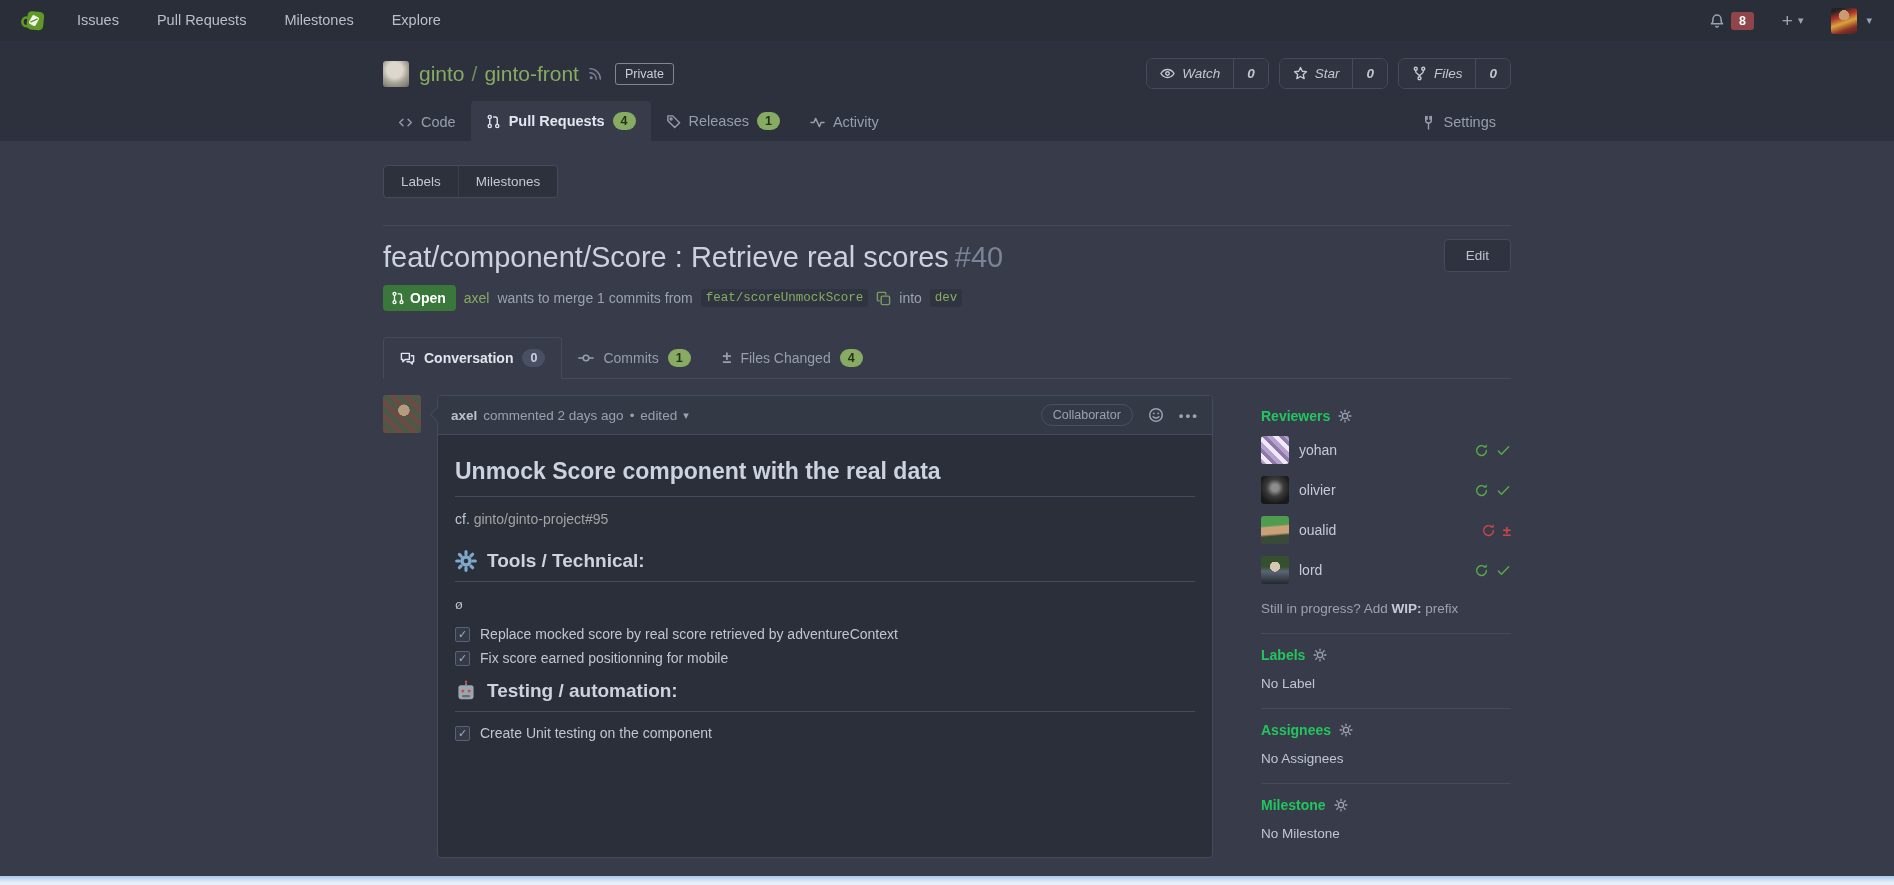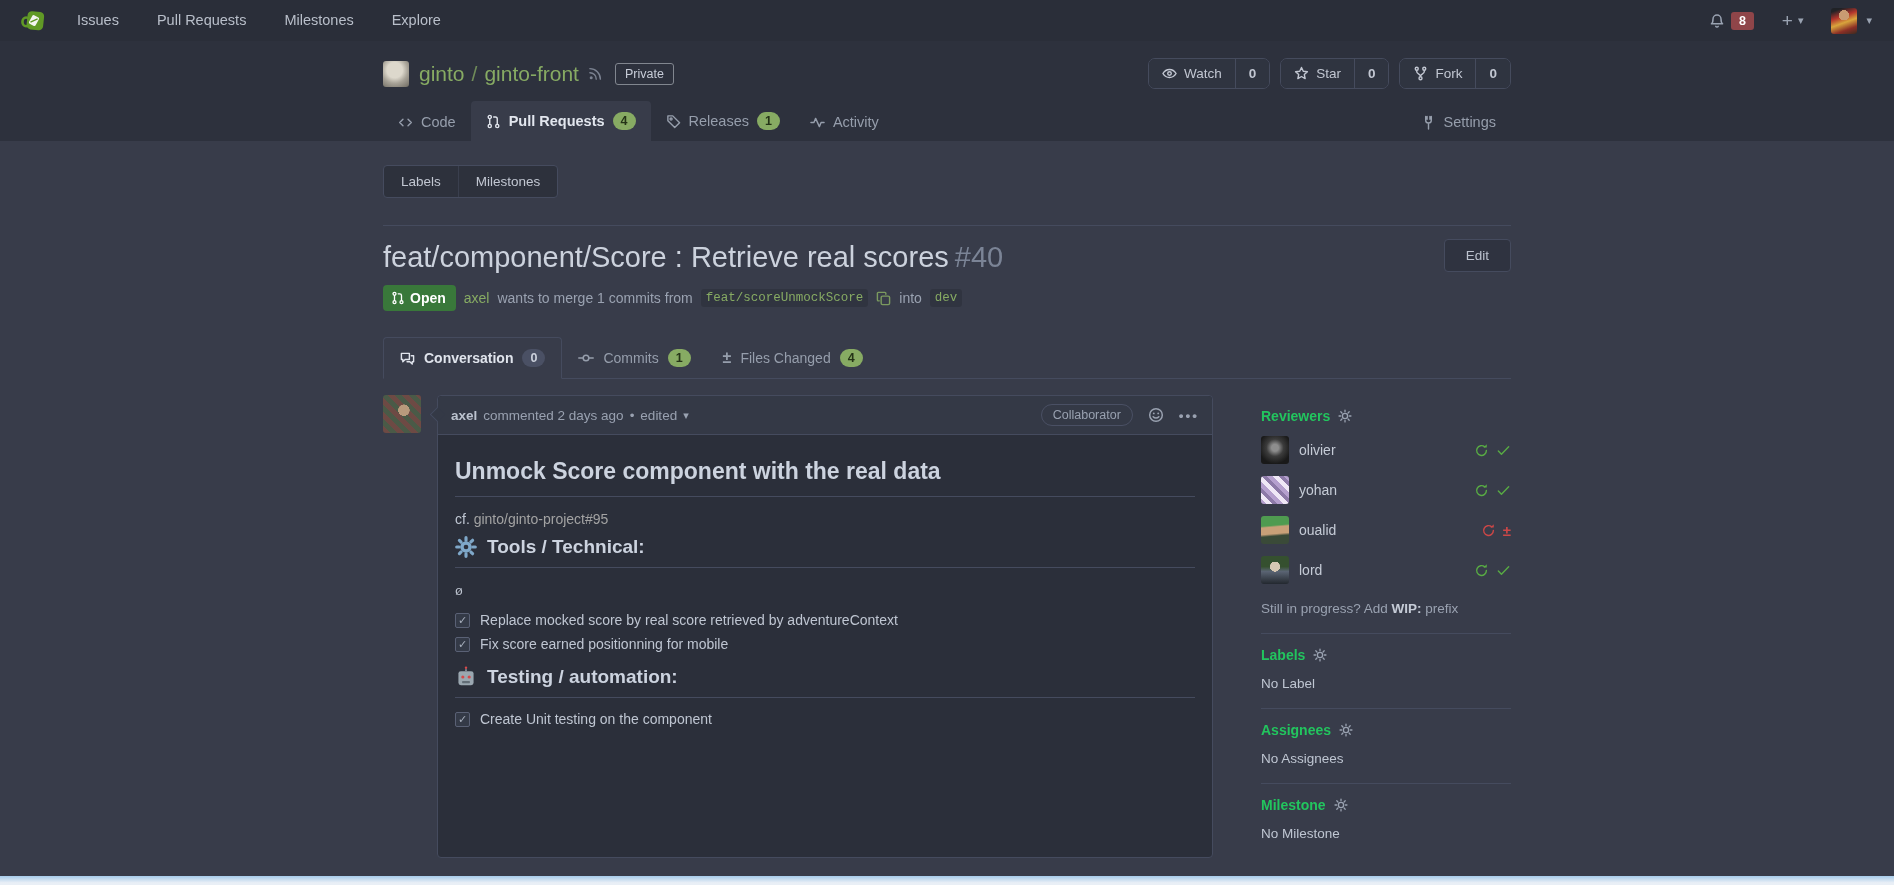--- a/index.html
+++ b/index.html
@@ -35,21 +35,21 @@
   .repo-title-row { display:flex; align-items:center; }
   .av-repo { width:26px; height:26px; background:
       radial-gradient(circle at 45% 35%, #ddd8cc 0 35%, #a7a297 60%, #6d6960 100%); }
   .repo-title { font-size:21px; margin-left:10px; display:flex; align-items:baseline; gap:7px; }
   .repo-title a { color:#87ab63; text-decoration:none; cursor:pointer; }
   .repo-sep { color:#87ab63; opacity:.75; }
   .rss-ic { color:#7b8291; margin-left:9px; }
   .private-badge { margin-left:12px; font-size:12.5px; color:#c7ccd8; border:1px solid #81868f;
       border-radius:3px; padding:3px 9px; }
   .repo-actions { margin-left:auto; display:flex; gap:10px; }
-  .action-group { display:flex; border:1px solid #454b5d; border-radius:7px; overflow:hidden; }
+  .action-group { display:flex; border:1px solid #454b5d; border-radius:7px; overflow:hidden;font-style:italic; }
   .action-btn, .action-count { padding:7px 13px; font-size:13.5px; color:#c2c7d2; background:#2f3440;
       display:flex; align-items:center; gap:7px; cursor:pointer; }
   .action-count { border-left:1px solid #454b5d; font-weight:bold; }
   .repo-tabs-row { display:flex; align-items:flex-end; margin-top:12px; }
   .repo-tab { display:flex; align-items:center; gap:8px; padding:11px 15px; color:#969eac; font-size:14.5px; cursor:pointer; }
   .repo-tab.active { background:#383c4a; border-radius:4px 4px 0 0; color:#e2e6ee; font-weight:bold; }
   .badge { font-size:12.5px; border-radius:9px; padding:2px 8px; font-weight:bold; }
   .badge.green { background:#87ab63; color:#243317; }
   .badge.gray { background:#4a5064; color:#ccd1dc; }
   .settings-tab { margin-left:auto; }
@@ -93,21 +93,21 @@
       padding:8px 13px; display:flex; align-items:center; gap:6px; font-size:13.5px; color:#99a1b0; }
   .comment-author { font-weight:bold; color:#bcc3cf; text-decoration:none; cursor:pointer; }
   .comment-head-right { margin-left:auto; display:flex; align-items:center; gap:15px; color:#99a1b0; }
   .collab-badge { border:1px solid #4a5064; border-radius:11px; padding:3px 11px; font-size:12.5px; }
   .head-ic { cursor:pointer; }
   .ellipsis { letter-spacing:2px; font-weight:bold; cursor:pointer; }
   .comment-body { padding:6px 17px 24px; font-size:14px; color:#bfc6d2; }
   .md-h1 { font-size:23px; color:#ccd3df; margin-top:17px; padding-bottom:11px; border-bottom:1px solid #454b5e; }
   .md-ref { margin-top:14px; }
   .md-ref a { color:#a3a3a3; text-decoration:none; cursor:pointer; }
-  .md-h2 { font-size:19px; color:#ccd3df; margin-top:9px; padding-bottom:9px; border-bottom:1px solid #454b5e;
+  .md-h2 { font-size:19px; color:#ccd3df; margin-top:23px; padding-bottom:9px; border-bottom:1px solid #454b5e;
       display:flex; align-items:center; gap:10px; }
   .md-empty { margin-top:16px; font-size:13px; }
   .md-list { list-style:none; margin-top:13px; }
   .md-list li { display:flex; align-items:center; gap:10px; margin-bottom:8px; }
   .cbx { width:15px; height:15px; border:1px solid #5a6175; border-radius:2px; background:#343a47;
       display:inline-flex; align-items:center; justify-content:center; font-size:11px; color:#a8b0bd; flex:none; }
 
   .sidebar { width:250px; margin-left:48px; font-size:13.5px; }
   .side-sec { padding:13px 0 17px; border-bottom:1px solid #454b5e; }
   .side-sec:last-child { border-bottom:none; }
@@ -204,21 +204,21 @@
           <div class="action-count">0</div>
         </div>
         <div class="action-group">
           <div class="action-btn">
             <svg class="ic" width="15" height="15" viewBox="0 0 16 16">
               <circle cx="4" cy="3" r="1.6"></circle>
                 <circle cx="12" cy="3" r="1.6"></circle>
                 <circle cx="8" cy="13" r="1.6"></circle>
               <path d="M4 4.8v1.4c0 2.3 4 2 4 4.8M12 4.8v1.4c0 2.3-4 2-4 4.8"></path>
             </svg>
-            <span>Fork</span>
+            <span>Files</span>
           </div>
           <div class="action-count">0</div>
         </div>
       </div>
     </div>
     <div class="repo-tabs-row">
       <div class="repo-tab">
         <svg class="ic" width="15" height="15" viewBox="0 0 16 16">
           <path d="M5.3 4.5L1.8 8l3.5 3.5M10.7 4.5L14.2 8l-3.5 3.5"></path>
         </svg>
@@ -387,35 +387,35 @@
     <div class="sidebar">
       <div class="side-sec">
         <div class="side-title">
           <span>Reviewers</span>
           <svg class="ic gear" width="14" height="14" viewBox="0 0 16 16">
             <circle cx="8" cy="8" r="3"></circle>
             <path d="M8 1.2V3M8 13v1.8M1.2 8H3M13 8h1.8M3.2 3.2l1.3 1.3M11.5 4.5l1.3-1.3M3.2 12.8l1.3-1.3M11.5 11.5l1.3 1.3"></path>
           </svg>
         </div>
         <div class="rev-row">
+          <span class="avatar av-yohan"></span>
+          <span class="rev-name">yohan</span>
+          <span class="rev-icons">
+            <svg class="ic ok" width="15" height="15" viewBox="0 0 16 16">
+              <path d="M13.2 8A5.2 5.2 0 1 1 11.4 4.1"></path>
+                <path class="f" d="M13.6 1.4v3.5h-3.5z"></path>
+            </svg>
+            <svg class="ic ok" width="15" height="15" viewBox="0 0 16 16">
+              <path d="M2.5 8.6l3.3 3.3 7.7-8" stroke-width="2"></path>
+            </svg>
+          </span>
+        </div>
+        <div class="rev-row">
           <span class="avatar av-olivier"></span>
           <span class="rev-name">olivier</span>
-          <span class="rev-icons">
-            <svg class="ic ok" width="15" height="15" viewBox="0 0 16 16">
-              <path d="M13.2 8A5.2 5.2 0 1 1 11.4 4.1"></path>
-                <path class="f" d="M13.6 1.4v3.5h-3.5z"></path>
-            </svg>
-            <svg class="ic ok" width="15" height="15" viewBox="0 0 16 16">
-              <path d="M2.5 8.6l3.3 3.3 7.7-8" stroke-width="2"></path>
-            </svg>
-          </span>
-        </div>
-        <div class="rev-row">
-          <span class="avatar av-yohan"></span>
-          <span class="rev-name">yohan</span>
           <span class="rev-icons">
             <svg class="ic ok" width="15" height="15" viewBox="0 0 16 16">
               <path d="M13.2 8A5.2 5.2 0 1 1 11.4 4.1"></path>
                 <path class="f" d="M13.6 1.4v3.5h-3.5z"></path>
             </svg>
             <svg class="ic ok" width="15" height="15" viewBox="0 0 16 16">
               <path d="M2.5 8.6l3.3 3.3 7.7-8" stroke-width="2"></path>
             </svg>
           </span>
         </div>

